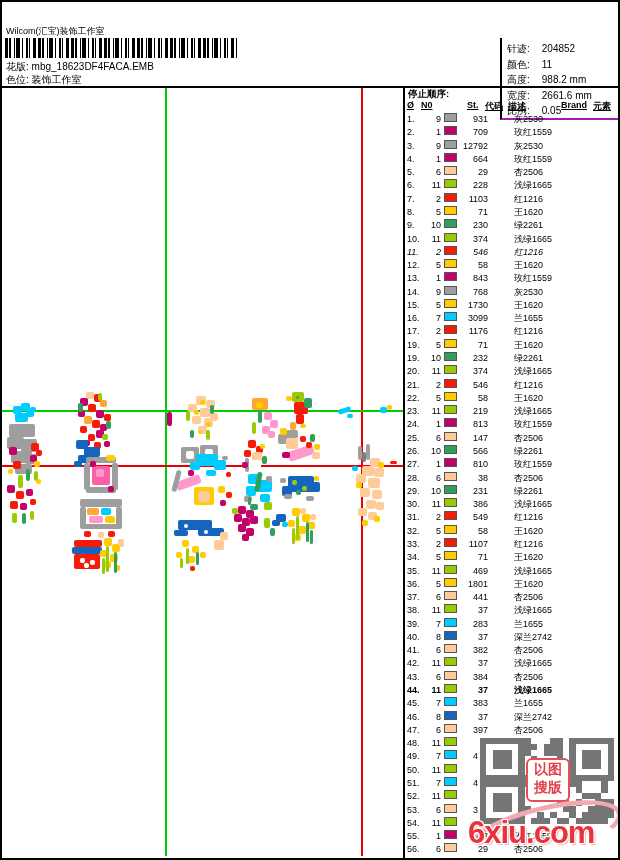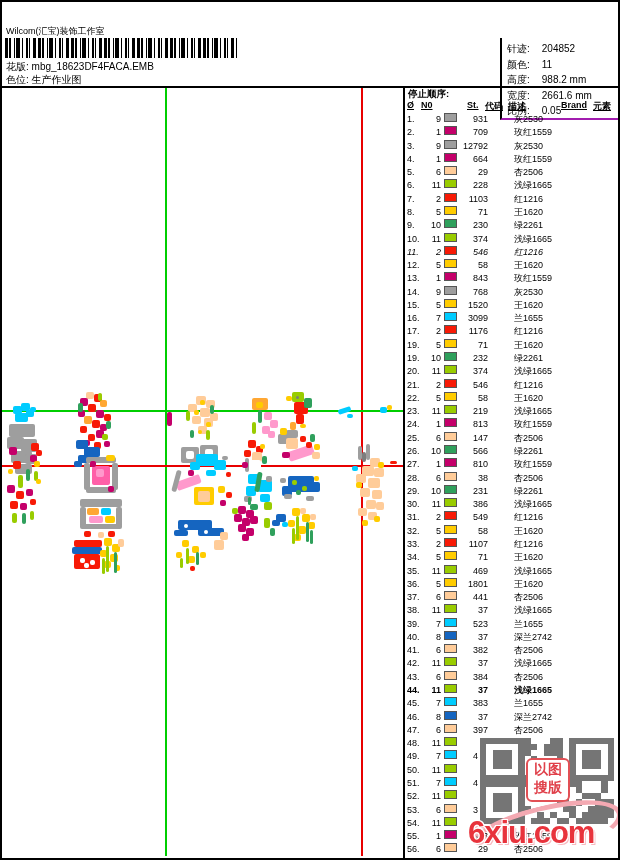--- a/index.html
+++ b/index.html
@@ -52,21 +52,21 @@
 
   <div class="hdr">
     <div class="studio">Wilcom(汇宝)装饰工作室</div>
     <div class="barcode"></div>
     <div class="meta pattern">
       <span>花版:</span>
       <span>mbg_18623DF4FACA.EMB</span>
     </div>
     <div class="meta colorway">
       <span>色位:</span>
-      <span>生产作业图</span>
+      <span>装饰工作室</span>
     </div>
     <div class="specbox" id="specs">
         <div class="specline"><span class="lbl">针迹:</span><span> 204852</span></div>
         <div class="specline"><span class="lbl">颜色:</span><span> 11</span></div>
         <div class="specline"><span class="lbl">高度:</span><span> 988.2 mm</span></div>
         <div class="specline"><span class="lbl">宽度:</span><span> 2661.6 mm</span></div>
         <div class="specline"><span class="lbl">比例:</span><span> 0.05</span></div>
       </div>
   </div>
 
@@ -437,21 +437,21 @@
           <span class="c-idx">14.</span>
           <span class="c-n0">9</span>
           <span class="sw" style="background: rgb(158, 158, 158);"></span>
           <span class="c-st">768</span>
           <span class="c-desc">灰2530</span>
         </div>
         <div class="trow" style="top: 212.92px;">
           <span class="c-idx">15.</span>
           <span class="c-n0">5</span>
           <span class="sw" style="background: rgb(255, 204, 0);"></span>
-          <span class="c-st">1520</span>
+          <span class="c-st">1730</span>
           <span class="c-desc">王1620</span>
         </div>
         <div class="trow" style="top: 226.2px;">
           <span class="c-idx">16.</span>
           <span class="c-n0">7</span>
           <span class="sw" style="background: rgb(0, 204, 255);"></span>
           <span class="c-st">3099</span>
           <span class="c-desc">兰1655</span>
         </div>
         <div class="trow" style="top: 239.48px;">
@@ -605,21 +605,21 @@
           <span class="c-idx">38.</span>
           <span class="c-n0">11</span>
           <span class="sw" style="background: rgb(153, 204, 0);"></span>
           <span class="c-st">37</span>
           <span class="c-desc">浅绿1665</span>
         </div>
         <div class="trow" style="top: 531.64px;">
           <span class="c-idx">39.</span>
           <span class="c-n0">7</span>
           <span class="sw" style="background: rgb(0, 204, 255);"></span>
-          <span class="c-st">523</span>
+          <span class="c-st">283</span>
           <span class="c-desc">兰1655</span>
         </div>
         <div class="trow" style="top: 544.92px;">
           <span class="c-idx">40.</span>
           <span class="c-n0">8</span>
           <span class="sw" style="background: rgb(21, 101, 192);"></span>
           <span class="c-st">37</span>
           <span class="c-desc">深兰2742</span>
         </div>
         <div class="trow" style="top: 558.2px;">

